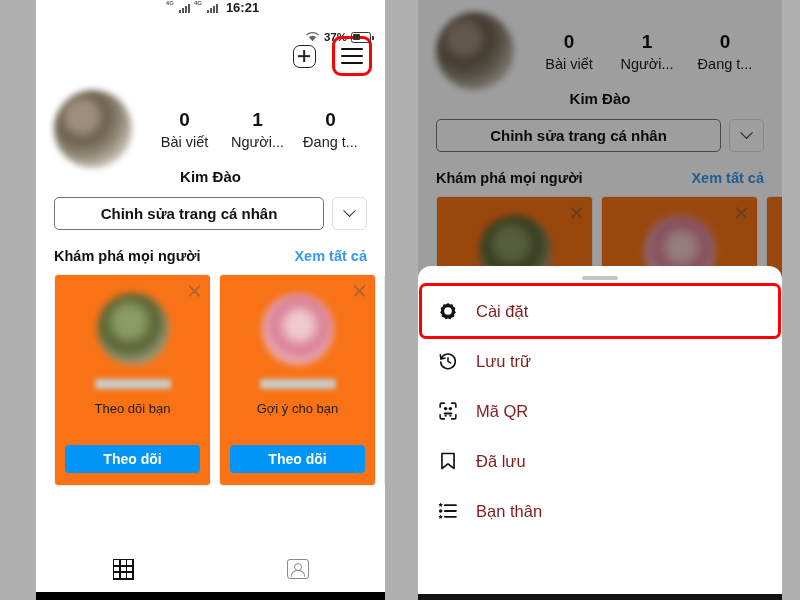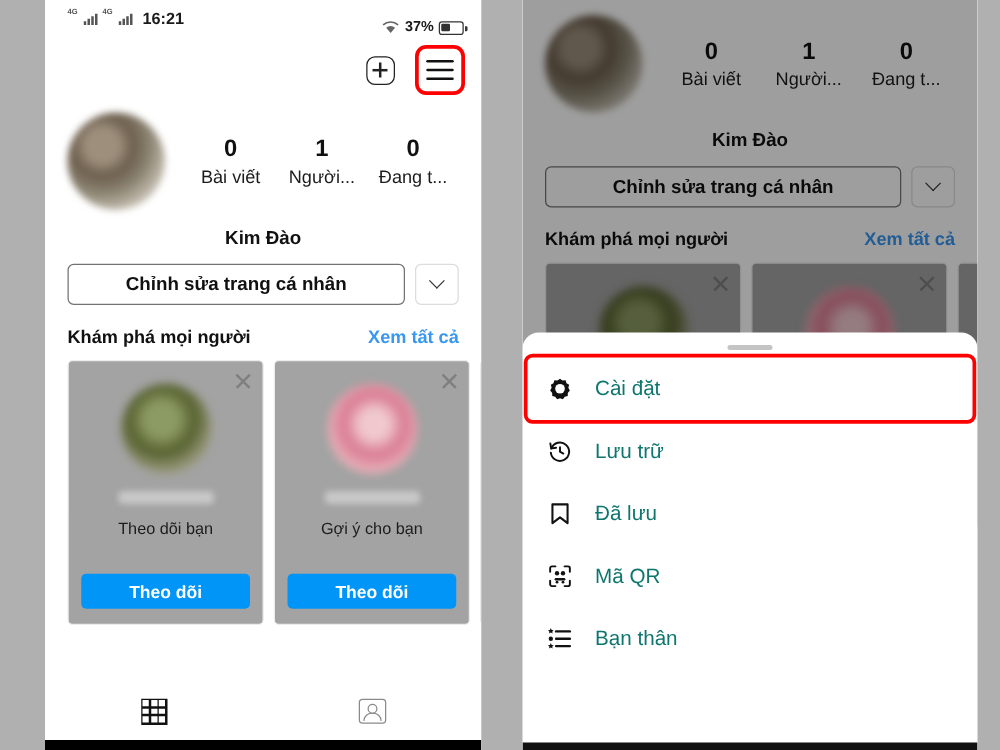--- a/index.html
+++ b/index.html
@@ -14,21 +14,21 @@
   
   .phone { position: absolute; top: 0; height: 600px; background: #ffffff; overflow: hidden; }
   #phone-left  { left: 36px;  width: 349px; }
   #phone-right { left: 418px; width: 364px; }
 
   .screen { position: relative; width: 100%; height: 100%; background: #fff; }
 
   
   .statusbar {
     height: 28px; display: flex; align-items: center;
-    padding: 0 14px 0 18px; font-size: 12.5px; font-weight: bold; color: #1a1a1a;
+    padding: 0 14px 0 18px; font-size: 12.5px; font-weight: bold; color: #1a1a1a; flex-direction: column;
   }
   .sb-left { display: flex; align-items: center; gap: 4px; }
   .sb-right { margin-left: auto; display: flex; align-items: center; gap: 4px; font-size: 11.5px; margin-top: 16px; }
   .sig { display: inline-flex; align-items: flex-end; gap: 1px; height: 11px; position: relative; }
   .sig i { display: block; width: 2px; background: #555; }
   .sig i:nth-child(1) { height: 3px; }
   .sig i:nth-child(2) { height: 5px; }
   .sig i:nth-child(3) { height: 7px; }
   .sig i:nth-child(4) { height: 9px; }
   .g4 { font-size: 6px; font-weight: bold; color: #555; margin-right: 1px; align-self: flex-start; line-height: 6px; }
@@ -54,39 +54,39 @@
   .avatar {
     width: 78px; height: 78px; border-radius: 50%; flex: 0 0 78px;
     background: radial-gradient(circle at 36% 34%, #9d8f7c 0 18%, #6e5f4e 34%, #8a8270 52%, #cfc9bd 78%, #e6e2d8 100%);
     filter: blur(3px);
   }
   .stats { display: flex; flex: 1; justify-content: space-around; padding-left: 16px; }
   .stat { text-align: center; min-width: 60px; }
   .stat .num { font-size: 19px; font-weight: bold; color: #111; line-height: 1.25; }
   .stat .lbl { font-size: 14.5px; color: #1c1c1c; margin-top: 3px; white-space: nowrap; }
 
-  .uname { text-align: center; font-size: 15px; font-weight: bold; color: #111; margin-top: 14px; }
+  .uname { text-align: center; font-size: 15px; font-weight: bold; color: #111; }
 
   .edit-row { display: flex; gap: 8px; padding: 12px 18px 0 18px; }
   .edit-btn {
     flex: 1; height: 33px; border: 1px solid #737373; border-radius: 5px; background: #fff;
     display: flex; align-items: center; justify-content: center;
     font-size: 15px; font-weight: bold; color: #111;
   }
   .chev-btn { width: 35px; height: 33px; border: 1px solid #dcdcdc; border-radius: 5px; background: #fff; display: flex; align-items: center; justify-content: center; }
   .chev { width: 9px; height: 9px; border-right: 1.8px solid #333; border-bottom: 1.8px solid #333; transform: rotate(45deg) translate(-2px,-2px); }
 
   .discover-row { display: flex; align-items: baseline; justify-content: space-between; padding: 18px 18px 0 18px; }
   .discover-title { font-size: 14.5px; font-weight: bold; color: #111; }
   .discover-link { font-size: 14.5px; font-weight: bold; color: #3897f0; }
 
   
   .cards { display: flex; gap: 8px; padding: 10px 0 0 18px; overflow: hidden; }
   .card {
-    flex: 0 0 157px; height: 212px; border: 1px solid #ececec; border-radius: 4px; background: #a3a3a3;
+    flex: 0 0 157px; height: 212px; border: 1px solid #ececec; border-radius: 4px; background: #f97316;
     position: relative; display: flex; flex-direction: column; align-items: center; padding-top: 18px;
   }
   .card-x { position: absolute; top: 7px; right: 8px; width: 15px; height: 15px; opacity: .45; }
   .card-x::before, .card-x::after { content: ""; position: absolute; left: 0; top: 50%; width: 100%; height: 1.6px; background: #555; }
   .card-x::before { transform: rotate(45deg); }
   .card-x::after { transform: rotate(-45deg); }
   .card-av { width: 72px; height: 72px; border-radius: 50%; filter: blur(3.5px); }
   .av-a { background: radial-gradient(circle at 45% 40%, #8c9a63 0 22%, #56612f 45%, #8d8f6e 66%, #c8c6b0 100%); }
   .av-b { background: radial-gradient(circle at 52% 45%, #f0c9cf 0 20%, #d97b92 44%, #e8b0b9 70%, #f6e3e6 100%); }
   .card-name { width: 76px; height: 10px; border-radius: 3px; background: #c9c9c9; filter: blur(2.5px); margin-top: 14px; }
@@ -108,21 +108,21 @@
   .tag-ic::after { content: ""; position: absolute; left: 50%; bottom: 1.5px; width: 13px; height: 6px; border: 1.6px solid #8a8a8a; border-bottom: none; border-radius: 7px 7px 0 0; transform: translateX(-50%); }
 
   
   .dim { position: absolute; inset: 0; background: rgba(0,0,0,.38); }
   .sheet {
     position: absolute; left: 0; right: 0; top: 266px; bottom: 0;
     background: #fff; border-radius: 13px 13px 0 0; padding-top: 10px;
   }
   .handle { width: 36px; height: 4px; border-radius: 2px; background: #c4c4c4; margin: 0 auto 6px auto; }
   .menu-item { display: flex; align-items: center; gap: 16px; height: 50px; padding: 4px 18px; }
-  .menu-item .mlabel { font-size: 16.5px; color: #0f766e; }
+  .menu-item .mlabel { font-size: 16.5px; color: #7f1d1d; }
   .mi-icon { width: 24px; height: 24px; flex: 0 0 24px; display: flex; align-items: center; justify-content: center; }
   #menu-item-0 { outline: 3px solid #ff0000; border-radius: 4px; margin: 0 4px; padding: 0 14px; }
 
   .blackbar { position: absolute; left: 0; right: 0; bottom: 0; height: 8px; background: #000; }
   .rightblack { position: absolute; left: 0; right: 0; bottom: 0; height: 6px; background: #111; }
 </style>
 </head>
 <body>
 
 <div class="stage">
@@ -320,42 +320,42 @@
               <polyline points="8.6,8.9 4.3,9.6 3.6,5.3"></polyline>
               <polyline points="12,8.4 12,12.4 14.9,14"></polyline>
             </svg>
           </span>
           <span class="mlabel">Lưu trữ</span>
         </div>
 
 
         <div class="menu-item">
           <span class="mi-icon">
-            <svg width="22" height="22" viewBox="0 0 24 24" fill="none" stroke="#111" stroke-width="1.8" stroke-linejoin="round">
-              <path d="M5.4 3.8 h13.2 v16.4 l-6.6 -5 -6.6 5 Z"></path>
-            </svg>
-          </span>
-          <span class="mlabel">Đã lưu</span>
-        </div>
-
-        <div class="menu-item">
-          <span class="mi-icon">
             <svg width="22" height="22" viewBox="0 0 24 24" fill="none" stroke="#111" stroke-width="1.7" stroke-linecap="round">
               <path d="M3.4 8 V5 a1.6 1.6 0 0 1 1.6 -1.6 H8"></path>
               <path d="M16 3.4 h3 a1.6 1.6 0 0 1 1.6 1.6 V8"></path>
               <path d="M20.6 16 v3 a1.6 1.6 0 0 1 -1.6 1.6 H16"></path>
               <path d="M8 20.6 H5 a1.6 1.6 0 0 1 -1.6 -1.6 V16"></path>
               <circle cx="9.4" cy="9.4" r="1.9" fill="#111" stroke="none"></circle>
               <circle cx="14.6" cy="9.4" r="1.9" fill="#111" stroke="none"></circle>
               <path d="M8.4 14.6 h7.2" stroke-width="2.2"></path>
               <circle cx="9.4" cy="17.2" r="1.2" fill="#111" stroke="none"></circle>
               <circle cx="14.6" cy="17.2" r="1.2" fill="#111" stroke="none"></circle>
             </svg>
           </span>
           <span class="mlabel">Mã QR</span>
+        </div>
+
+        <div class="menu-item">
+          <span class="mi-icon">
+            <svg width="22" height="22" viewBox="0 0 24 24" fill="none" stroke="#111" stroke-width="1.8" stroke-linejoin="round">
+              <path d="M5.4 3.8 h13.2 v16.4 l-6.6 -5 -6.6 5 Z"></path>
+            </svg>
+          </span>
+          <span class="mlabel">Đã lưu</span>
         </div>
 
         <div class="menu-item">
           <span class="mi-icon">
             <svg width="22" height="22" viewBox="0 0 24 24">
               <g stroke="#111" stroke-width="2.1" stroke-linecap="round">
                 <path d="M8.6 5.6 h12"></path>
                   <path d="M8.6 12 h12"></path>
                   <path d="M8.6 18.4 h12"></path>
               </g>

